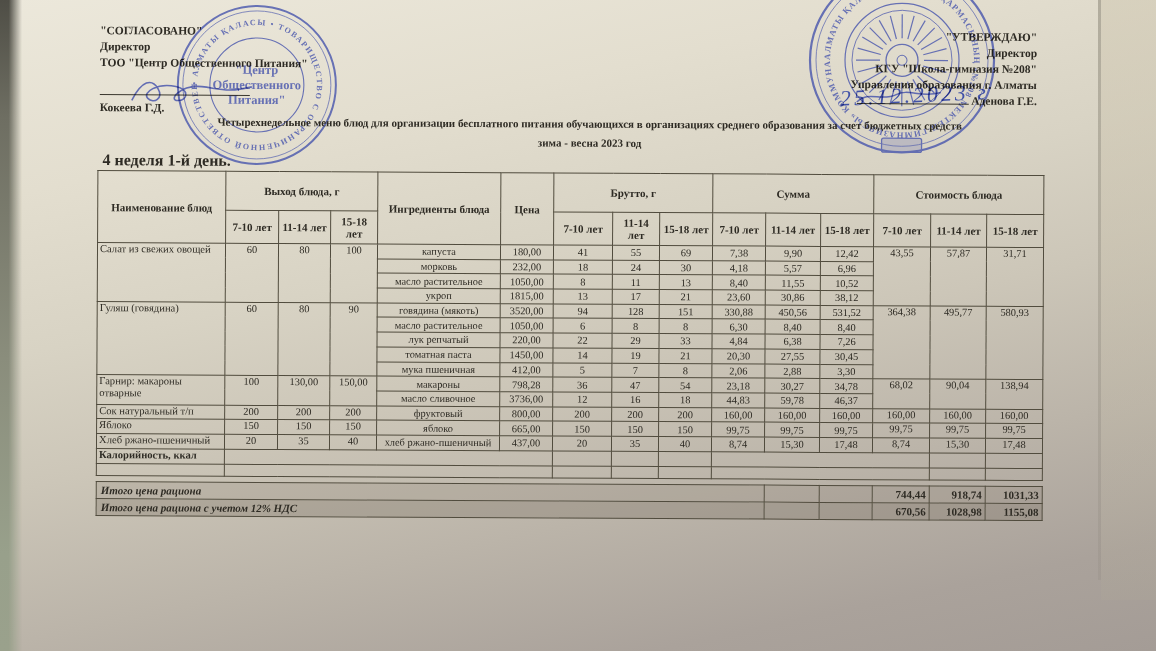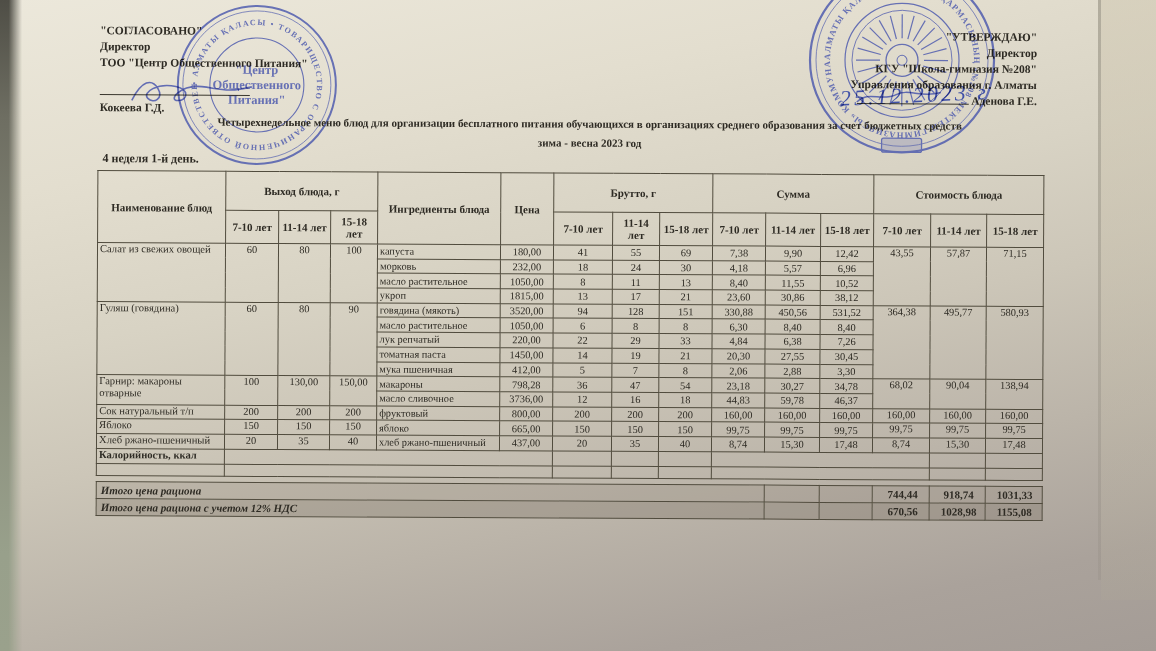--- a/index.html
+++ b/index.html
@@ -20,47 +20,47 @@
 
   
   .approve{position:absolute;font-size:11.5px;font-weight:bold;line-height:16px;white-space:nowrap;}
   .approve-left{left:100px;top:22px;}
   .approve-right{left:705px;top:24px;width:332px;text-align:right;}
   .sig-line{display:inline-block;border-bottom:1.2px solid #3a372e;height:10px;}
   .sig-gap{height:13px;}
 
   
   .title-line{position:absolute;left:40px;width:1100px;text-align:center;font-weight:bold;font-size:11px;}
-  .week-label{position:absolute;left:103px;top:151px;font-weight:bold;font-size:12px;}
+  .week-label{position:absolute;left:103px;top:151px;font-weight:bold;font-size:16px;}
 
   
   .stamp{position:absolute;mix-blend-mode:multiply;opacity:.82;}
   .hand-date{position:absolute;left:840px;top:78px;font-size:22px;font-style:italic;
        color:#4152a8;letter-spacing:3px;transform:rotate(-3deg);mix-blend-mode:multiply;white-space:nowrap;}
   .signature{position:absolute;mix-blend-mode:multiply;}
 
   
   table{border-collapse:collapse;table-layout:fixed;}
   .menu-table{position:absolute;left:98px;top:170px;width:946px;}
   .menu-table th,.menu-table td{border:1px solid #514c3e;overflow:hidden;padding:0 2px;}
   .menu-table thead th{font-weight:bold;font-size:11px;text-align:center;}
   .hrow1 th{height:38px;border-radius:19px;}
   .hrow2 th{height:32px;font-size:10.5px;}
   .menu-table td{font-size:10.4px;height:13.7px;white-space:nowrap;}
   td.name{text-align:left;vertical-align:top;white-space:normal;line-height:1.08;font-size:10.6px;}
-  td.ing{text-align:left;}
+  td.ing{text-align:center;}
   td.num{text-align:center;}
   td.top{vertical-align:top;}
   tr.boldrow td{font-weight:bold;height:14px;}
   tr.blank-row td{height:11px;}
 
   .totals-table{position:absolute;left:98px;top:481px;width:946px;}
   .totals-table td{border:1px solid #514c3e;font-size:11px;height:14px;white-space:nowrap;overflow:hidden;}
   td.tlabel{font-style:italic;font-weight:bold;text-align:left;padding:0 4px;}
-  td.tval{font-weight:bold;text-align:right;padding:0 11px;}
+  td.tval{font-weight:bold;text-align:right;padding:0 3px;}
   tr.shade1 td{background:rgba(118,108,96,.16);}
   tr.shade2 td{background:rgba(118,108,96,.30);}
 </style>
 </head>
 <body>
 
 <div class="photo">
   <div class="left-edge"></div>
   <div class="right-edge-line"></div>
   <div class="right-edge-area"></div>
@@ -218,21 +218,21 @@
             <td class="ing">капуста</td>
             <td class="num">180,00</td>
             <td class="num">41</td>
             <td class="num">55</td>
             <td class="num">69</td>
             <td class="num">7,38</td>
             <td class="num">9,90</td>
             <td class="num">12,42</td>
             <td class="num top" rowspan="4">43,55</td>
             <td class="num top" rowspan="4">57,87</td>
-            <td class="num top" rowspan="4">71,15</td>
+            <td class="num top" rowspan="4">31,71</td>
           </tr>
           <tr>
             <td class="ing">морковь</td>
             <td class="num">232,00</td>
             <td class="num">18</td>
             <td class="num">24</td>
             <td class="num">30</td>
             <td class="num">4,18</td>
             <td class="num">5,57</td>
             <td class="num">6,96</td>

